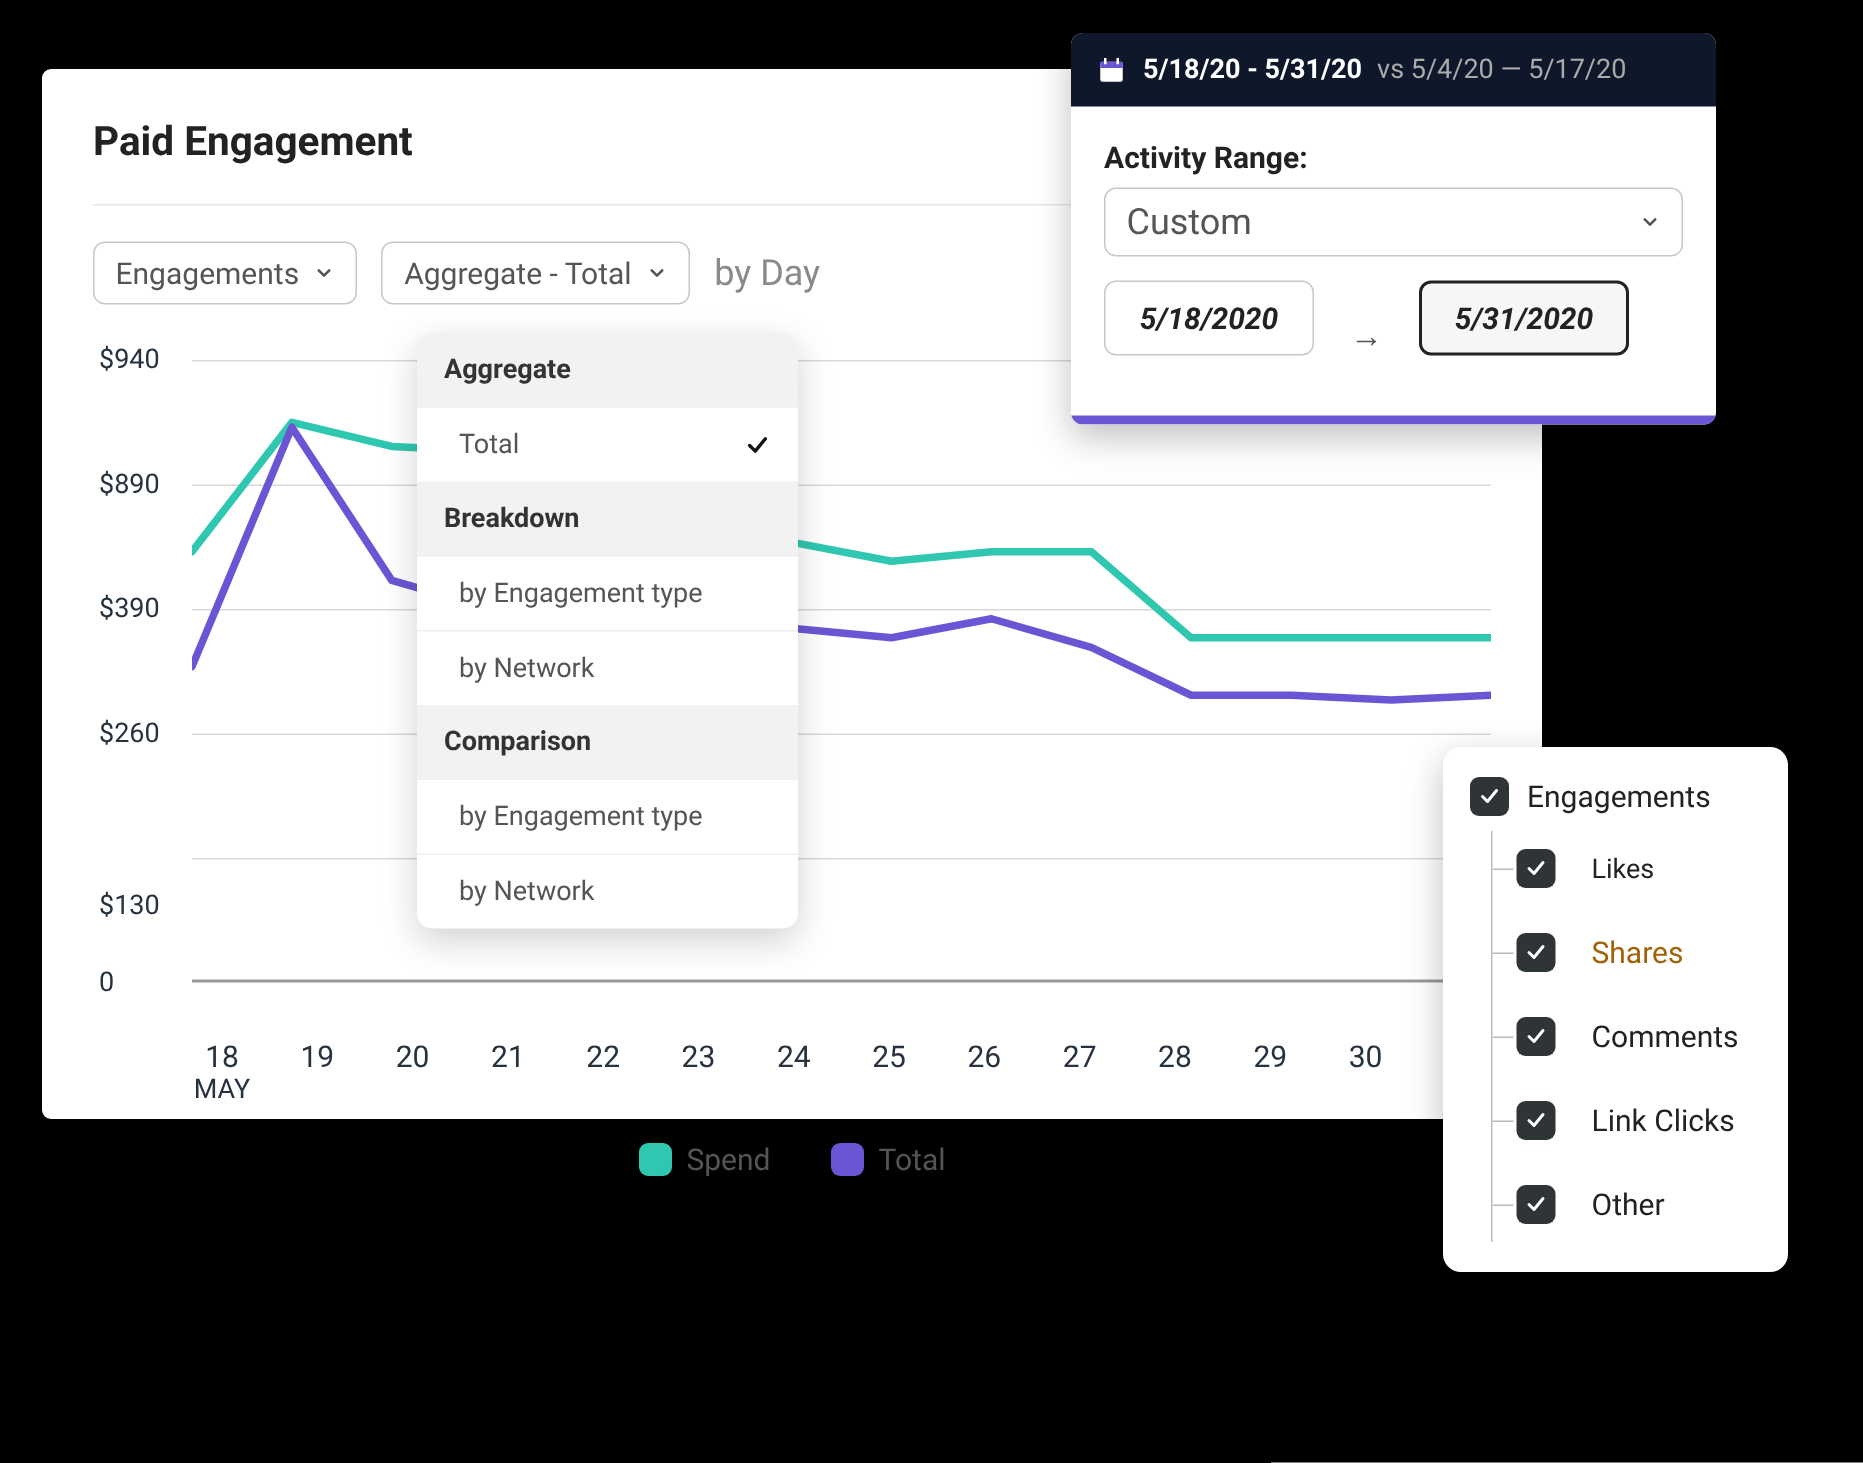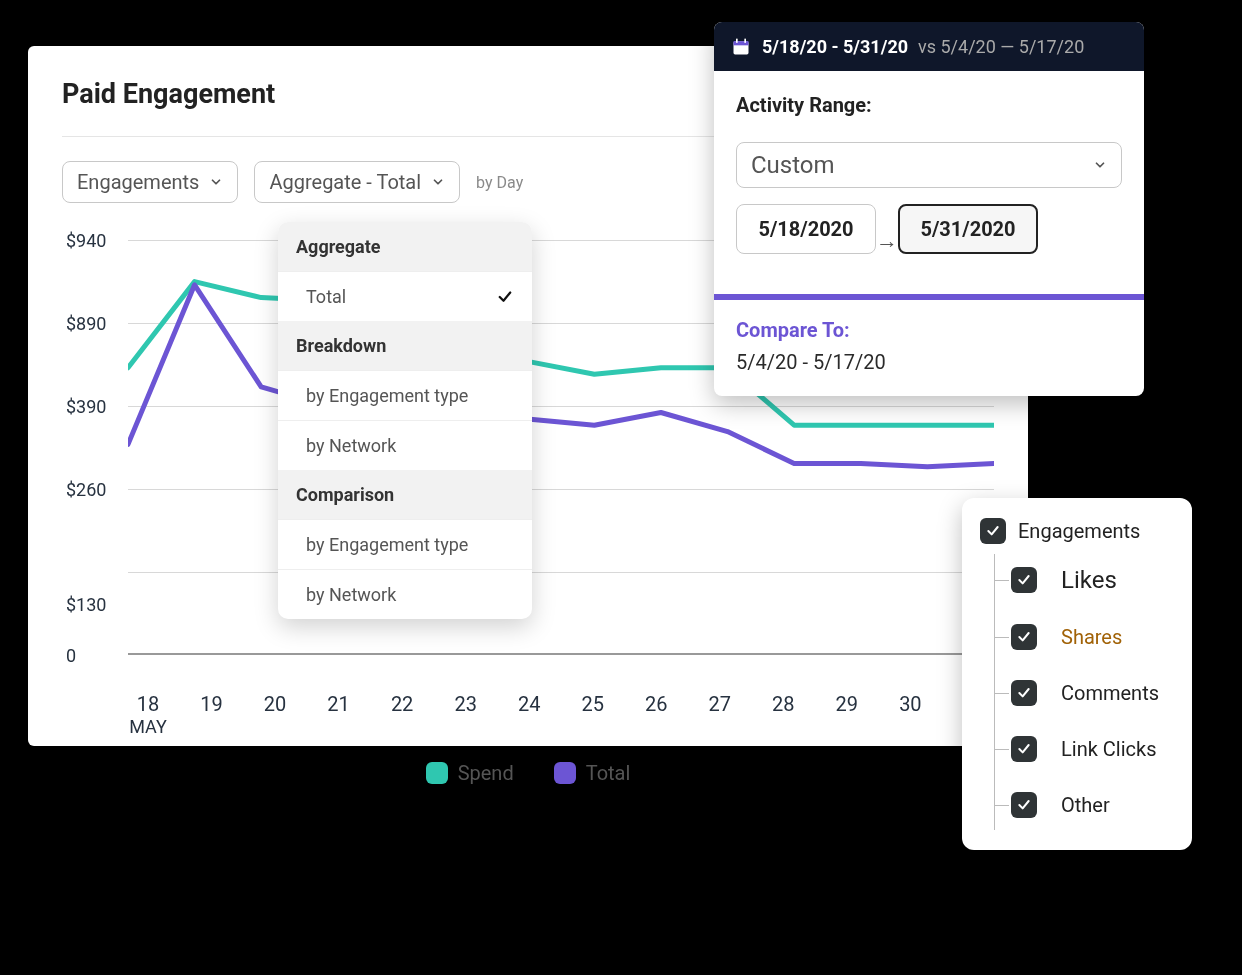--- a/index.html
+++ b/index.html
@@ -44,21 +44,21 @@
     height: 42px;
     padding: 0 14px;
     border: 1px solid #c8c8c8;
     border-radius: 8px;
     font-size: 20px;
     color: #555;
     cursor: pointer;
     background: #fff;
   }
   .chev { width: 14px; height: 14px; }
-  .by-label { font-size: 16px; color: #8a8a8a; }
+  .by-label { font-size: 24px; color: #8a8a8a; }
 
   
   .chart-area {
     position: relative;
     height: 470px;
     margin-left: 4px;
   }
   .y-axis { position: absolute; left: 0; top: 0; bottom: 36px; width: 52px; }
   .y-tick {
     position: absolute;
@@ -153,27 +153,27 @@
     color: #fff;
     font-size: 18px;
     padding: 14px 16px;
     display: flex;
     align-items: center;
     gap: 10px;
   }
   .date-bar .sec { color: #aaa; }
   .cal-icon { width: 22px; height: 20px; }
   .date-body { padding: 22px 22px 18px 22px; }
-  .ar-label { font-size: 20px; font-weight: 700; color: #222; margin-bottom: 25px; }
+  .ar-label { font-size: 20px; font-weight: 700; color: #222; margin-bottom: 8px; }
   .select-like {
     display:flex; justify-content: space-between; align-items:center;
     height: 46px; border:1px solid #c8c8c8; border-radius:8px;
     padding: 0 14px; font-size: 24px; color:#555; cursor:pointer; margin-bottom: 16px;
   }
-  .date-inputs { display:flex; align-items:flex-end; gap: 0; }
+  .date-inputs { display:flex; align-items:flex-end; gap: 24px; font-style: italic; }
   .date-input {
     height:50px; border:1px solid #c8c8c8; border-radius:8px;
     display:flex; align-items:center; justify-content:center;
     font-size: 20px; font-weight:700; color:#222; padding: 0 16px; min-width: 140px;
   }
   .date-input.active { border:2px solid #222; background:#f6f6f6; }
   .arrow { font-size: 22px; color:#555; }
   .sep-bar { height:6px; background:#6c55d4; margin-top:22px; }
   .compare-block { padding: 18px 22px 22px 22px; }
   .compare-label { color:#6c55d4; font-weight:700; font-size:20px; margin-bottom:8px;}
@@ -324,45 +324,41 @@
       <div class="date-input">
         <span>5/18/2020</span>
       </div>
       <span class="arrow">→</span>
       <div class="date-input active">
         <span>5/31/2020</span>
       </div>
     </div>
   </div>
   <div class="sep-bar"></div>
-  <div class="compare-block">
-    <div class="compare-label">Compare To:</div>
-    <div class="compare-range">5/4/20 - 5/17/20</div>
-  </div>
 </div>
 
 <div class="eng-panel">
   <div class="eng-row">
     <span class="box">
       <svg viewBox="0 0 24 24">
           <path d="M5 12l5 5 9-11" fill="none" stroke="#fff" stroke-width="3" stroke-linecap="round" stroke-linejoin="round"></path>
         </svg>
     </span>
     <span>Engagements</span>
   </div>
   <div class="eng-children" id="eng-children">
       <div class="eng-child">
         <span class="box-wrap">
           <span class="box">
             <svg viewBox="0 0 24 24">
               <path d="M5 12l5 5 9-11" fill="none" stroke="#fff" stroke-width="3" stroke-linecap="round" stroke-linejoin="round"></path>
             </svg>
           </span>
         </span>
-        <span style="margin-left: 12px; font-size: 24px; color: rgb(34, 34, 34);">Likes</span>
+        <span style="margin-left: 12px; font-size: 18px; color: rgb(34, 34, 34);">Likes</span>
       </div>
       <div class="eng-child">
         <span class="box-wrap">
           <span class="box">
             <svg viewBox="0 0 24 24">
               <path d="M5 12l5 5 9-11" fill="none" stroke="#fff" stroke-width="3" stroke-linecap="round" stroke-linejoin="round"></path>
             </svg>
           </span>
         </span>
         <span style="margin-left: 12px; font-size: 20px; color: #a16207;">Shares</span>

